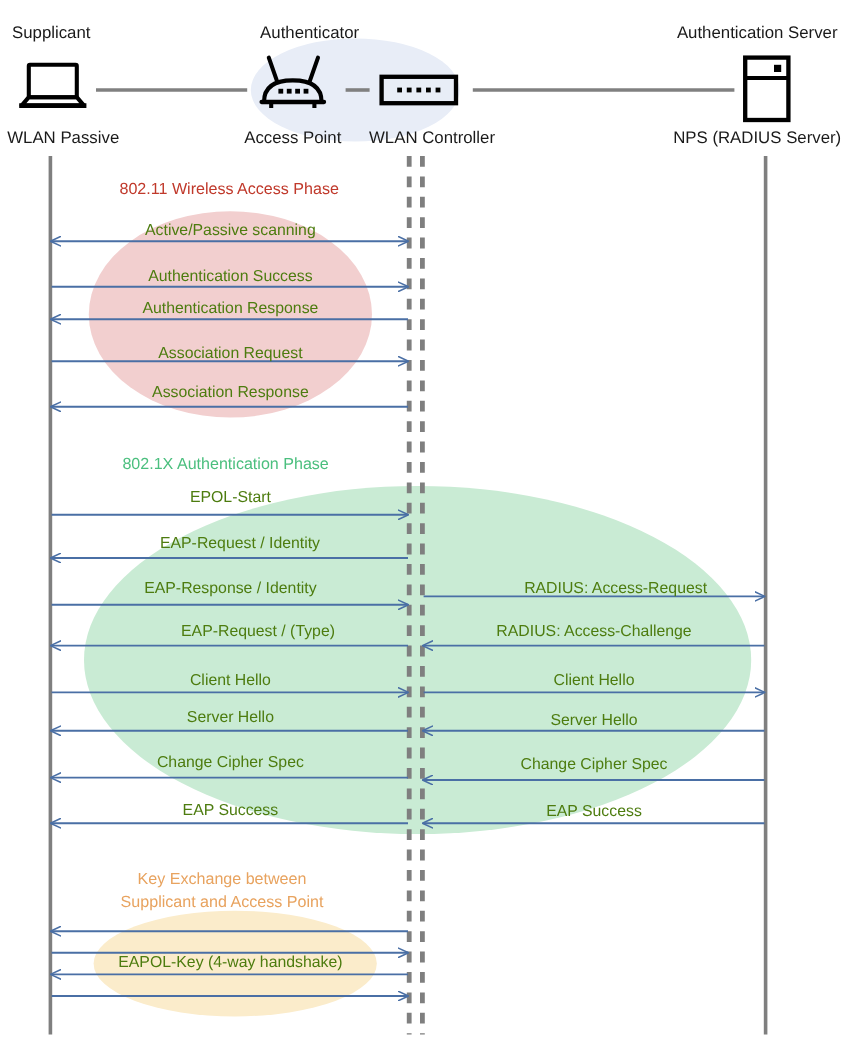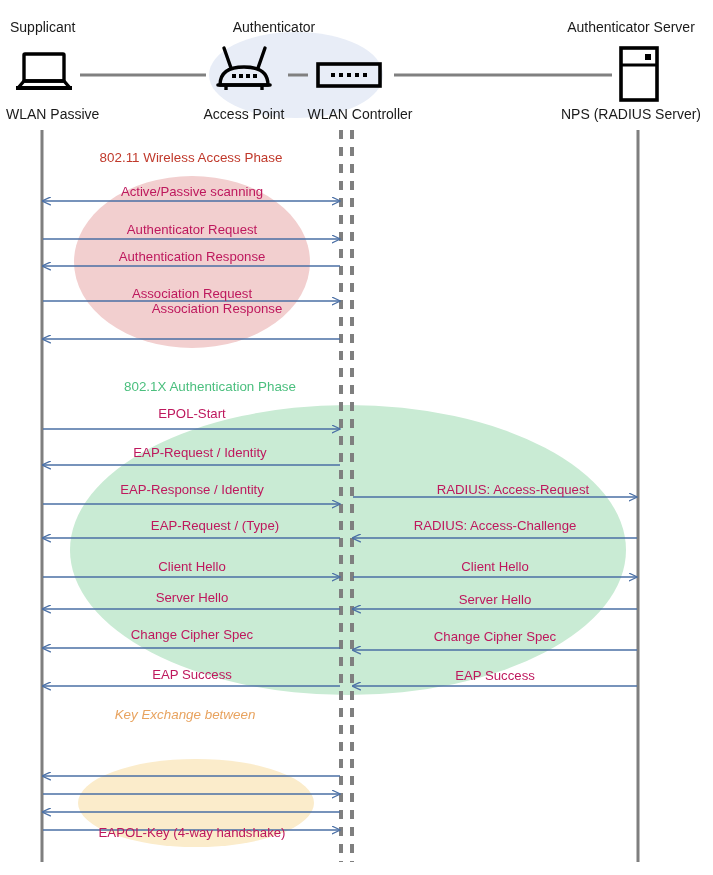--- a/index.html
+++ b/index.html
@@ -35,21 +35,21 @@
   .node-title {
     font-size: 14px;
     color: #1a1a1a;
   }
   .node-sub {
     font-size: 14px;
     color: #1a1a1a;
   }
   .msg {
     font-size: 13.2px;
-    color: #be185d;
+    color: #4d7c0f;
     text-align: left;
     transform: translateX(-50%);
   }
   .phase {
     font-size: 13.4px;
     text-align: center;
     transform: translateX(-50%);
     line-height: 19px;
   }
   .phase-80211 { color: #c0392b; text-align: center; }
@@ -156,52 +156,53 @@
         <line x1="353" x2="637" y1="577" y2="577" stroke="#4a6fa5" stroke-width="1.6" marker-end="url(#ah-r)"></line>
         <line x1="353" x2="637" y1="609" y2="609" stroke="#4a6fa5" stroke-width="1.6" marker-start="url(#ah-l)"></line>
         <line x1="353" x2="637" y1="650" y2="650" stroke="#4a6fa5" stroke-width="1.6" marker-start="url(#ah-l)"></line>
         <line x1="353" x2="637" y1="686" y2="686" stroke="#4a6fa5" stroke-width="1.6" marker-start="url(#ah-l)"></line>
       </g>
   </svg>
 
   <div class="lbl node-title" style="left:10px; top:20px;">Supplicant</div>
   <div class="lbl node-sub" style="left:6px; top:107px;">WLAN Passive</div>
 
-  <div class="lbl node-title" style="left:258px; top:20px; transform:translateX(-50%);margin-left:16px;">Authenticator</div>
+  <div class="lbl node-title" style="left:258px; top:20px; transform:translateX(-50%);">Authenticator</div>
   <div class="lbl node-sub" style="left:244px; top:107px; transform:translateX(-50%);">Access Point</div>
 
   <div class="lbl node-sub" style="left:360px; top:107px; transform:translateX(-50%);">WLAN Controller</div>
 
-  <div class="lbl node-title" style="left:631px; top:20px; transform:translateX(-50%);">Authenticator Server</div>
+  <div class="lbl node-title" style="left:631px; top:20px; transform:translateX(-50%);">Authentication Server</div>
   <div class="lbl node-sub" style="left:631px; top:107px; transform:translateX(-50%);">NPS (RADIUS Server)</div>
 
   <div id="text-layer">
       <div class="lbl phase phase-80211" style="left: 191px; top: 148px;">
         <div>802.11 Wireless Access Phase</div>
       </div>
-      <div class="lbl phase phase-8021x" style="left: 210px; top: 377px;">
+      <div class="lbl phase phase-8021x" style="left: 188px; top: 377px;">
         <div>802.1X Authentication Phase</div>
       </div>
-      <div class="lbl phase phase-key" style="left: 185px; top: 705px; font-style: italic;">
+      <div class="lbl phase phase-key" style="left: 185px; top: 723px;">
         <div>Key Exchange between</div>
+        <div>Supplicant and Access Point</div>
       </div>
       <div class="lbl msg" style="left: 192px; top: 185px;">Active/Passive scanning</div>
-      <div class="lbl msg" style="left: 192px; top: 223px;">Authenticator Request</div>
+      <div class="lbl msg" style="left: 192px; top: 223px;">Authentication Success</div>
       <div class="lbl msg" style="left: 192px; top: 250px;">Authentication Response</div>
       <div class="lbl msg" style="left: 192px; top: 287px;">Association Request</div>
-      <div class="lbl msg" style="left: 192px; top: 302px; margin-left: 25px;">Association Response</div>
+      <div class="lbl msg" style="left: 192px; top: 320px;">Association Response</div>
       <div class="lbl msg" style="left: 192px; top: 407px;">EPOL-Start</div>
       <div class="lbl msg" style="left: 200px; top: 446px;">EAP-Request / Identity</div>
       <div class="lbl msg" style="left: 192px; top: 483px;">EAP-Response / Identity</div>
       <div class="lbl msg" style="left: 192px; top: 519px; padding-left: 46px;">EAP-Request / (Type)</div>
       <div class="lbl msg" style="left: 192px; top: 560px;">Client Hello</div>
       <div class="lbl msg" style="left: 192px; top: 591px;">Server Hello</div>
       <div class="lbl msg" style="left: 192px; top: 628px;">Change Cipher Spec</div>
       <div class="lbl msg" style="left: 192px; top: 668px;">EAP Success</div>
-      <div class="lbl msg" style="left: 192px; top: 826px;">EAPOL-Key (4-way handshake)</div>
+      <div class="lbl msg" style="left: 192px; top: 795px;">EAPOL-Key (4-way handshake)</div>
       <div class="lbl msg" style="left: 513px; top: 483px;">RADIUS: Access-Request</div>
       <div class="lbl msg" style="left: 495px; top: 519px;">RADIUS: Access-Challenge</div>
       <div class="lbl msg" style="left: 495px; top: 560px;">Client Hello</div>
       <div class="lbl msg" style="left: 495px; top: 593px;">Server Hello</div>
       <div class="lbl msg" style="left: 495px; top: 630px;">Change Cipher Spec</div>
       <div class="lbl msg" style="left: 495px; top: 669px;">EAP Success</div>
     </div>
 
 </div>
 

